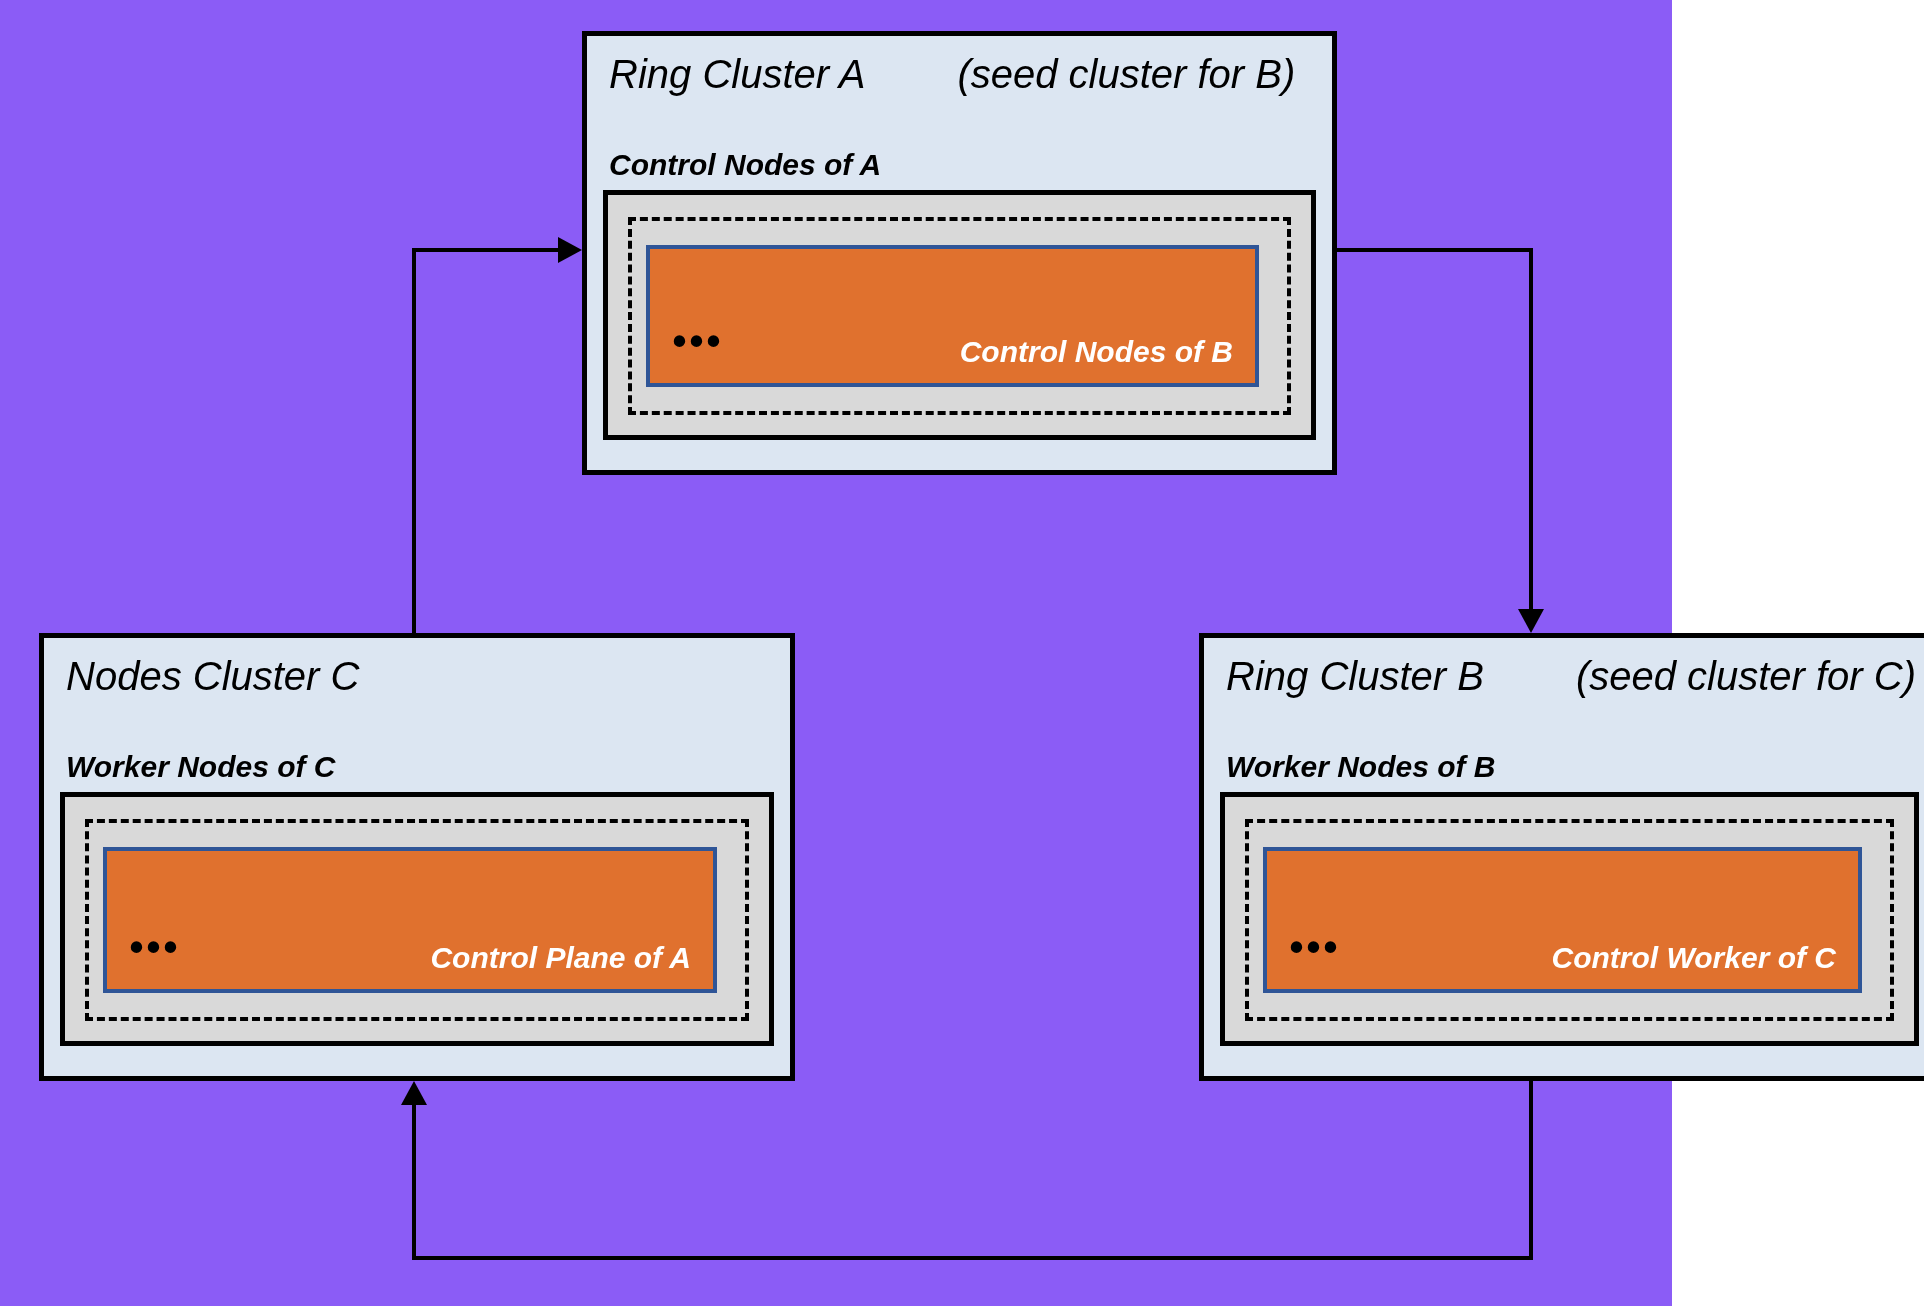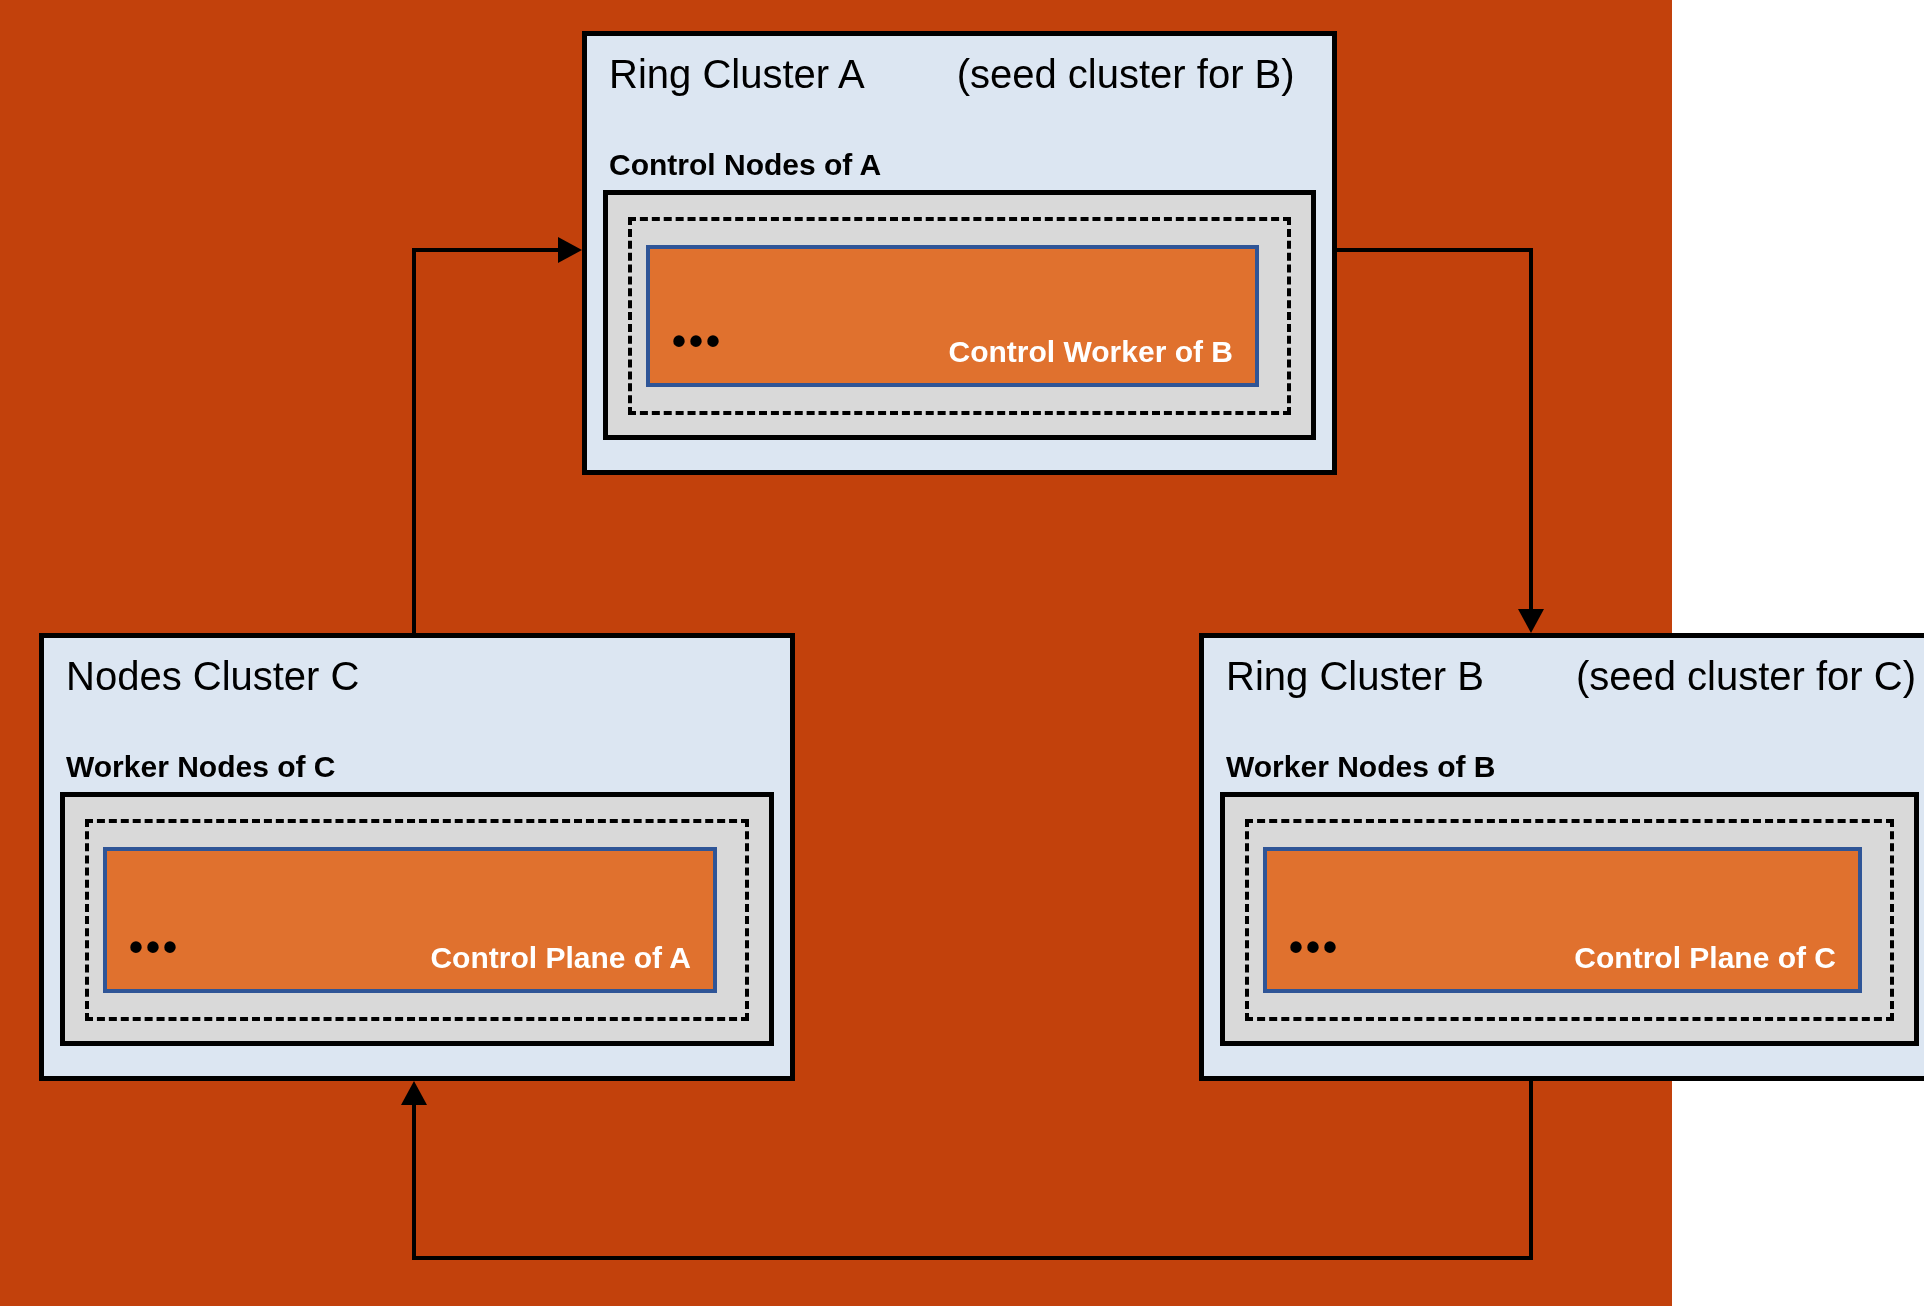--- a/index.html
+++ b/index.html
@@ -8,21 +8,21 @@
     --control-plane-fill:#E0712E;
     --control-plane-border:#2F5597;
     --line:#000000;
   }
   *{margin:0;padding:0;box-sizing:border-box;}
   html,body{background:#ffffff;}
   body{
     font-family:"Liberation Sans", sans-serif;
     width:1924px;height:1306px;position:relative;overflow:hidden;
   }
-  .canvas{position:absolute;left:0;top:0;width:1672px;height:1306px;background:#c2410c;}
+  .canvas{position:absolute;left:0;top:0;width:1672px;height:1306px;background:#8b5cf6;font-style:italic;}
 
   
   .cluster{
     position:absolute;
     background:var(--cluster-fill);
     border:5px solid var(--line);
   }
   .cluster-a{left:582px;top:31px;width:755px;height:444px;}
   .cluster-c{left:39px;top:633px;width:756px;height:448px;}
   .cluster-b{left:1166px;top:633px;width:741px;height:448px;margin-left:33px;}
@@ -87,21 +87,21 @@
   <div class="cluster cluster-a">
     <div class="title-row">
       <span>Ring Cluster A</span>
       <span>(seed cluster for B)</span>
     </div>
     <div class="worker-label">Control Nodes of A</div>
     <div class="gray-box">
       <div class="dashed-box">
         <div class="orange-box">
           <span class="dots">•••</span>
-          <span class="cp-label">Control Worker of B</span>
+          <span class="cp-label">Control Nodes of B</span>
         </div>
       </div>
     </div>
   </div>
 
   <div class="cluster cluster-c">
     <div class="title-row">
       <span>Nodes Cluster C</span>
     </div>
     <div class="worker-label">Worker Nodes of C</div>
@@ -118,19 +118,19 @@
   <div class="cluster cluster-b">
     <div class="title-row">
       <span>Ring Cluster B</span>
       <span>(seed cluster for C)</span>
     </div>
     <div class="worker-label">Worker Nodes of B</div>
     <div class="gray-box">
       <div class="dashed-box">
         <div class="orange-box">
           <span class="dots">•••</span>
-          <span class="cp-label">Control Plane of C</span>
+          <span class="cp-label">Control Worker of C</span>
         </div>
       </div>
     </div>
   </div>
 
 </div>
 
 </body></html>

